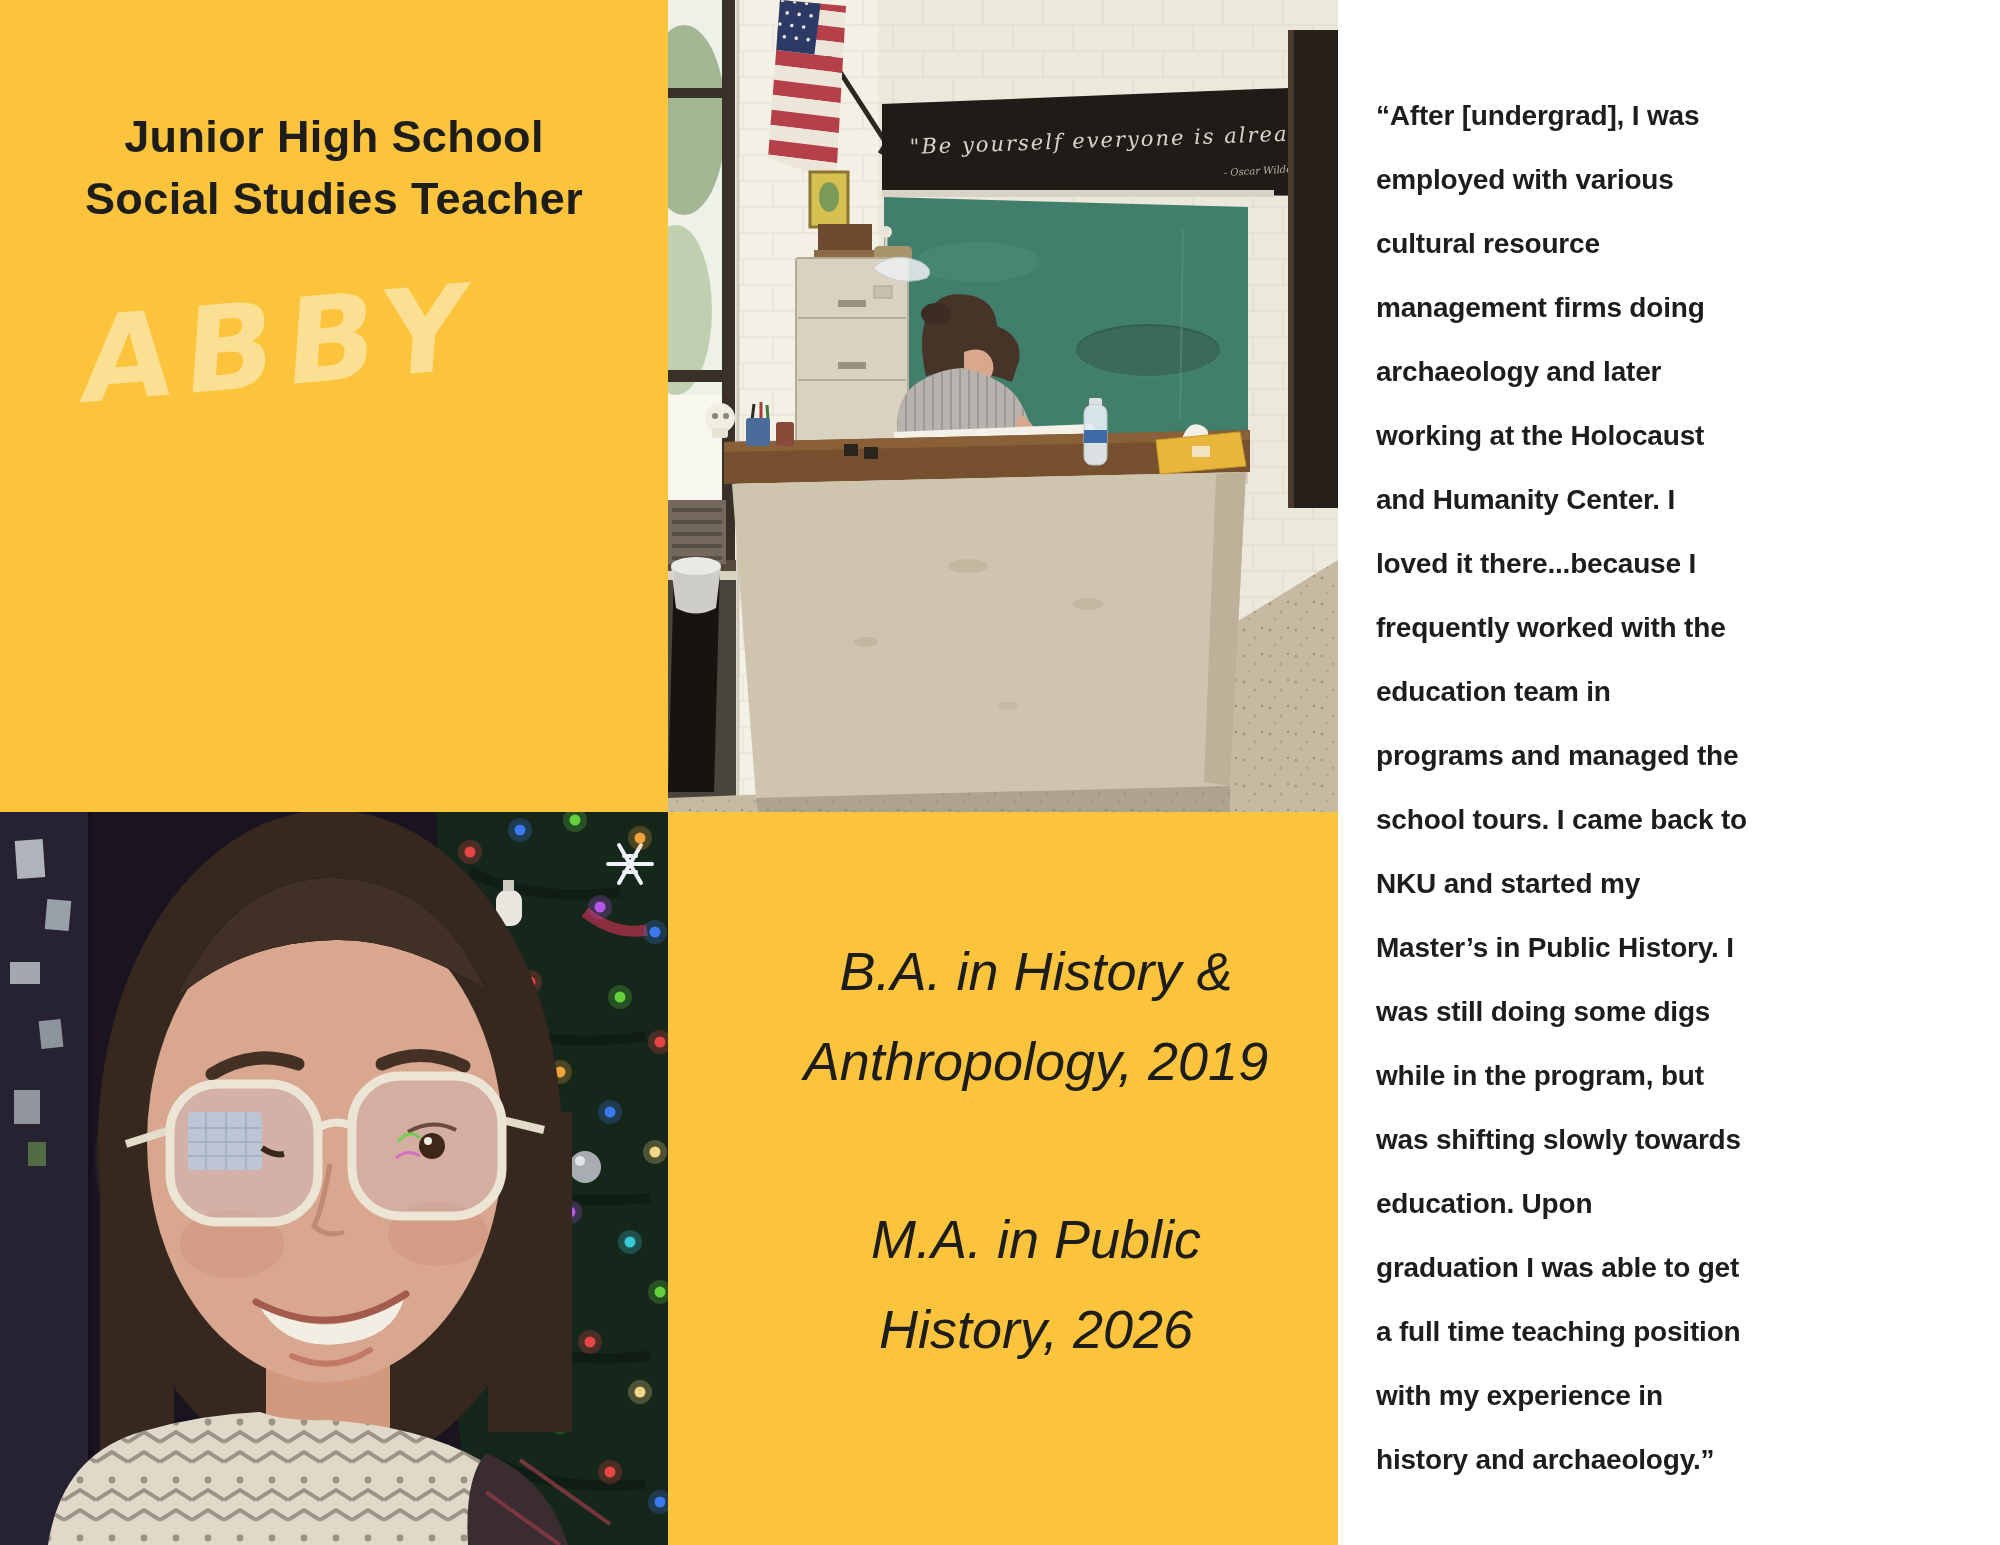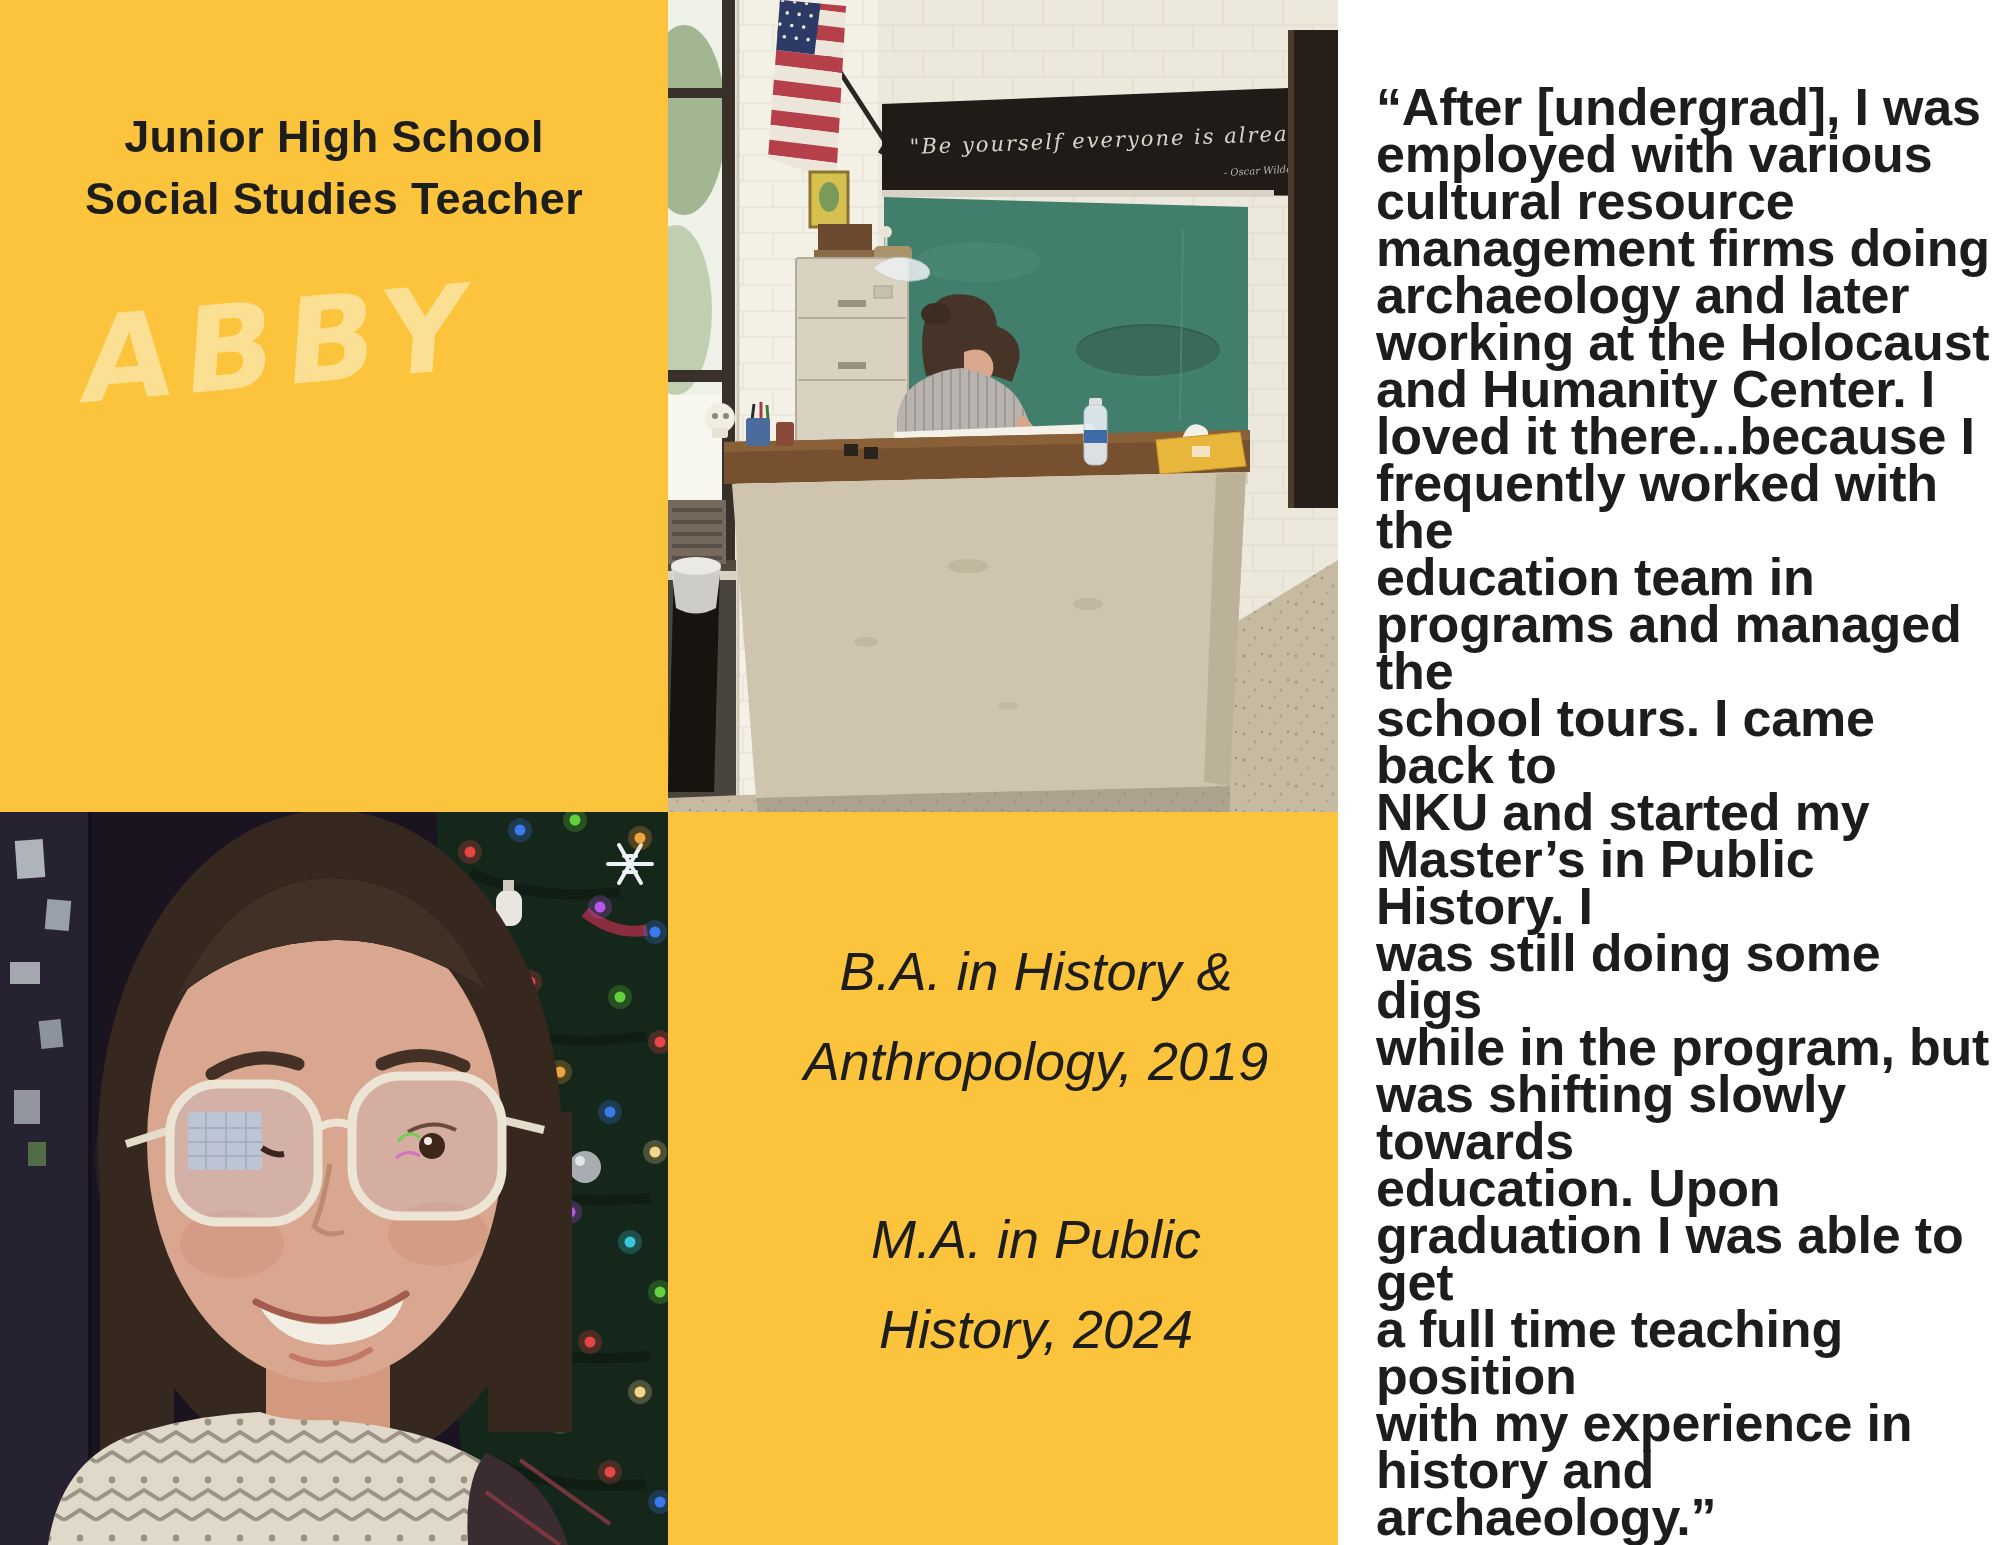--- a/index.html
+++ b/index.html
@@ -20,21 +20,21 @@
 
   
   .degrees-block{position:absolute;left:668px;top:812px;width:736px;height:733px;background:#fcc43c;
     text-align:center;color:#1d1d1b;}
   .degrees-block p{margin:0;font-style:italic;font-size:54px;line-height:90px;white-space:pre-line;}
   .degree-ba{padding-top:114px;}
   .degree-ma{margin-top:88px !important;}
 
   
   .quote-panel{position:absolute;left:1338px;top:0;width:662px;height:1545px;background:#ffffff;overflow:hidden;}
-  .quote-text{margin:0;padding:84px 8px 0 38px;font-weight:bold;font-size:52px;line-height:47px;
+  .quote-text{margin:0;padding:84px 8px 0 38px;font-weight:bold;font-size:28px;line-height:64px;
     color:#1d1d1b;white-space:pre-line;letter-spacing:-.2px;}
 
   .chalk-script{font-family:"DejaVu Serif",serif;font-style:italic;}
 </style>
 </head>
 <body>
 
 <div class="canvas">
 
   <section class="role-block">
@@ -379,21 +379,21 @@
         <path d="M468 733 q-4 -66 18 -92 q62 26 82 92z" fill="#3a2c31"></path>
         <path d="M486 680 L560 733 M520 648 L610 712" stroke="#8a3a44" stroke-width="4" opacity=".8"></path>
       </g>
     </svg>
   </figure>
 
   <section class="degrees-block">
     <p class="degree-ba">B.A. in History &amp;
 Anthropology, 2019</p>
     <p class="degree-ma">M.A. in Public
-History, 2024</p>
+History, 2026</p>
   </section>
 
   <section class="quote-panel">
     <p class="quote-text">“After [undergrad], I was
 employed with various
 cultural resource
 management firms doing
 archaeology and later
 working at the Holocaust
 and Humanity Center. I

